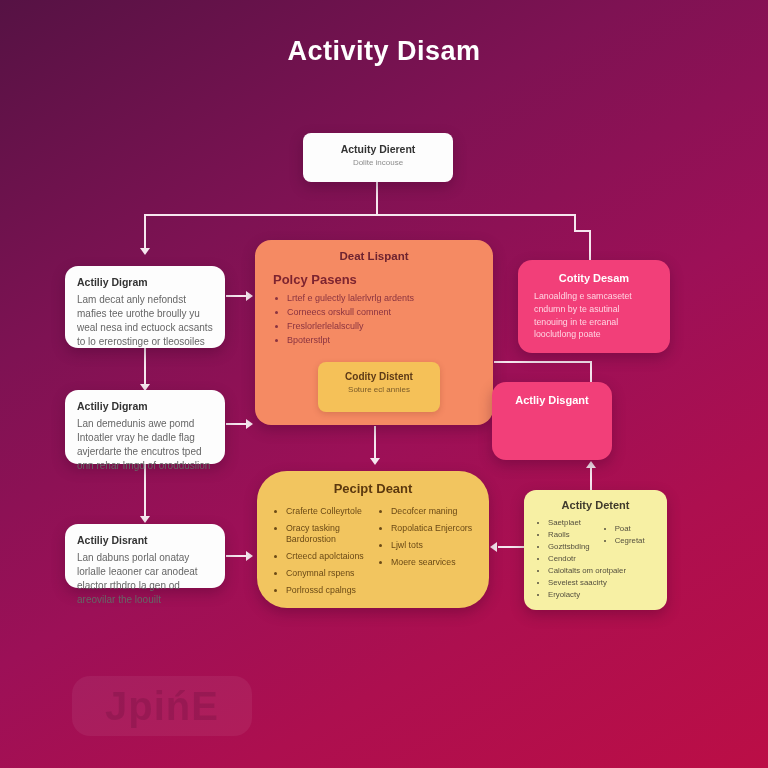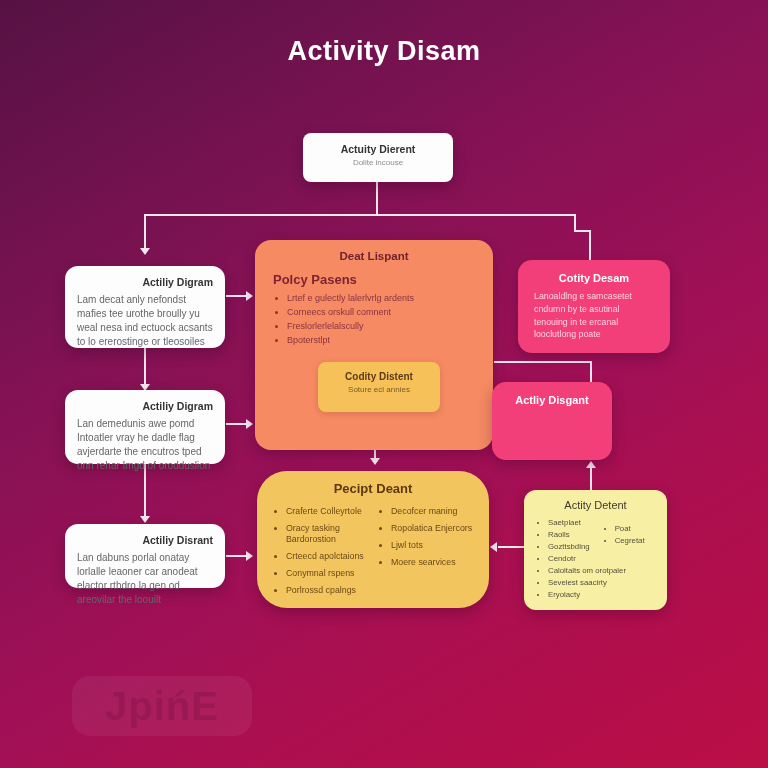--- a/index.html
+++ b/index.html
@@ -11,45 +11,45 @@
   .page-title{
     position:absolute;top:36px;left:0;width:100%;text-align:center;
     color:#ffffff;font-size:27px;font-weight:700;letter-spacing:.5px;
   }
   .box{position:absolute;box-shadow:0 5px 14px rgba(50,0,35,.30);}
   .white{background:#fdfdfd;border-radius:13px;}
   .top-box{left:303px;top:133px;width:150px;height:49px;border-radius:8px;text-align:center;padding-top:10px;box-sizing:border-box;}
   .top-box .wt{font-size:10.5px;font-weight:700;color:#333;}
   .top-box .ws{font-size:8px;color:#8d8d8d;margin-top:3px;}
   .lbox{left:65px;width:160px;padding:10px 12px;box-sizing:border-box;}
-  .lbox .wt{font-size:10.5px;font-weight:700;color:#333;text-align:right;margin-bottom:5px;}
+  .lbox .wt{font-size:10.5px;font-weight:700;color:#333;text-align:left;margin-bottom:5px;}
   .lbox .wb{font-size:10px;color:#666;line-height:1.4;}
   .lbox1{top:266px;height:82px;}
   .lbox2{top:390px;height:74px;}
   .lbox3{top:524px;height:64px;}
-  .orange{left:255px;top:240px;width:238px;height:210px;background:#f58a63;border-radius:16px;box-sizing:border-box;padding:10px 18px;}
+  .orange{left:255px;top:240px;width:238px;height:185px;background:#f58a63;border-radius:16px;box-sizing:border-box;padding:10px 18px;}
   .orange .oh{font-size:11.5px;font-weight:700;color:#6e2330;text-align:center;margin-bottom:10px;}
   .orange .os{font-size:13px;font-weight:700;color:#7d2430;margin-bottom:6px;}
   .orange ul{margin:0;padding-left:14px;}
   .orange li{font-size:9px;color:#8a3340;margin-bottom:4px;}
   .inner-yellow{position:absolute;left:63px;top:122px;width:122px;height:50px;background:#f5c158;border-radius:8px;text-align:center;padding-top:9px;box-sizing:border-box;box-shadow:0 2px 6px rgba(90,30,10,.18);}
   .inner-yellow .it{font-size:10px;font-weight:700;color:#5d3a17;}
   .inner-yellow .is{font-size:8px;color:#7a5a28;margin-top:3px;}
   .pink{background:#f23f79;border-radius:14px;box-sizing:border-box;padding:12px 16px;}
   .pink1{left:518px;top:260px;width:152px;height:93px;}
   .pink2{left:492px;top:382px;width:120px;height:78px;}
   .pink .pt{font-size:11px;font-weight:700;color:#ffffff;text-align:center;margin-bottom:6px;}
   .pink .pb{font-size:8.8px;color:#ffd4e2;line-height:1.45;}
   .receipt{left:257px;top:471px;width:232px;height:137px;background:#f2c55f;border-radius:30px;box-sizing:border-box;padding:10px 16px;}
   .receipt .rt{font-size:13px;font-weight:700;color:#5c390f;text-align:center;margin-bottom:10px;}
   .receipt .cols{display:flex;gap:10px;}
   .receipt ul{margin:0;padding-left:13px;flex:1;}
   .receipt li{font-size:8.8px;color:#6b4a16;margin-bottom:6px;line-height:1.25;}
   .detail{left:524px;top:490px;width:143px;height:120px;background:#f7f0a4;border-radius:12px;box-sizing:border-box;padding:9px 12px;}
-  .detail .dt{font-size:11px;font-weight:400;color:#3f3a2c;text-align:center;margin-bottom:7px;}
+  .detail .dt{font-size:11px;font-weight:700;color:#3f3a2c;text-align:center;margin-bottom:7px;}
   .detail ul{margin:0;padding-left:12px;}
   .detail li{font-size:7.8px;color:#55503f;margin-bottom:3px;}
   .detail .side{position:absolute;left:55%;top:34px;}
   .line{position:absolute;background:#f6e7ef;}
   .arr{position:absolute;width:0;height:0;}
   .arr.down{border-left:5px solid transparent;border-right:5px solid transparent;border-top:7px solid #f6e7ef;}
   .arr.up{border-left:5px solid transparent;border-right:5px solid transparent;border-bottom:7px solid #f6e7ef;}
   .arr.right{border-top:5px solid transparent;border-bottom:5px solid transparent;border-left:7px solid #f6e7ef;}
   .arr.left{border-top:5px solid transparent;border-bottom:5px solid transparent;border-right:7px solid #f6e7ef;}
   .watermark{

